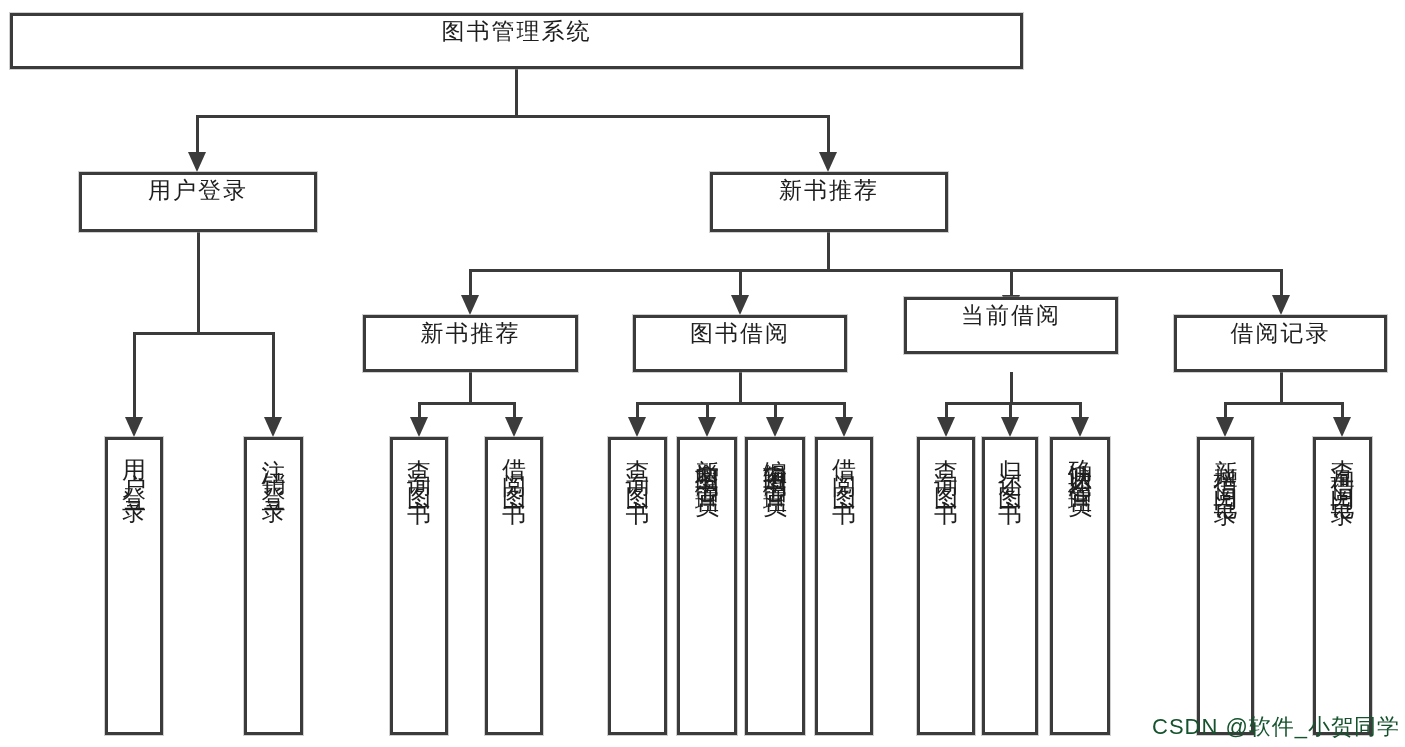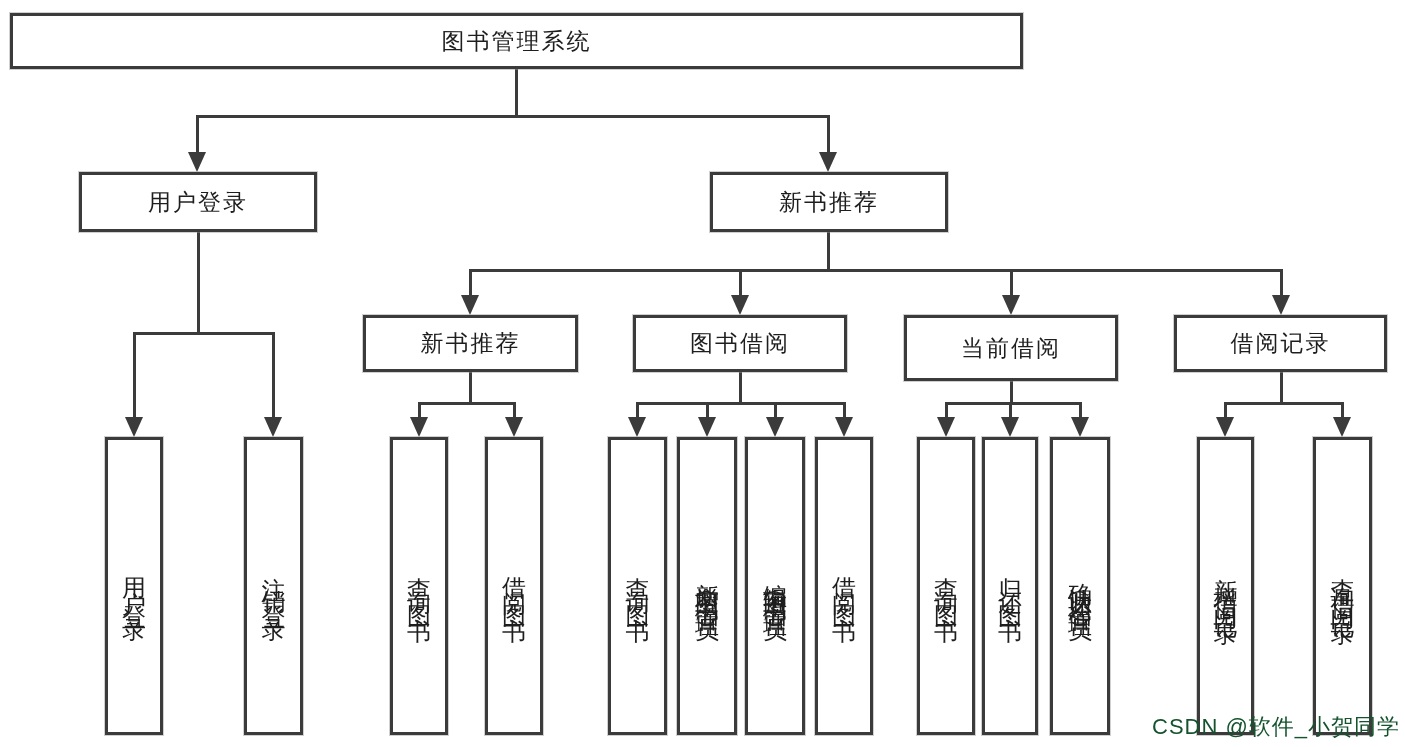--- a/index.html
+++ b/index.html
@@ -16,21 +16,20 @@
     overflow: hidden;
   }
   
   .node {
     position: absolute;
     box-sizing: border-box;
     border: 3px solid #3b3b3b;
     background: #ffffff;
     box-shadow: 0 0 0 1px rgba(150,150,150,0.45);
     display: flex;
-    align-items: center;
     justify-content: center;
     color: #1e1e1e;
     z-index: 2;
   }
   .node.h { font-size: 23px; letter-spacing: 2px; }
   .node.v { font-size: 24px; }
   .node.v .vtext {
     writing-mode: vertical-rl;
     text-orientation: mixed;
     line-height: 1;
@@ -85,21 +84,21 @@
   <div class="node h" style="left:710px; top:172px; width:238px; height:60px;">
     <span>新书推荐</span>
   </div>
 
   <div class="node h" style="left:633px; top:315px; width:214px; height:57px;">
     <span>图书借阅</span>
   </div>
   <div class="node h" style="left:363px; top:315px; width:215px; height:57px;">
     <span>新书推荐</span>
   </div>
-  <div class="node h" style="left:904px; top:315px; width:214px; height:66px;">
+  <div class="node h" style="left:904px; top:297px; width:214px; height:57px;">
     <span>当前借阅</span>
   </div>
   <div class="node h" style="left:1174px; top:315px; width:213px; height:57px;">
     <span>借阅记录</span>
   </div>
 
   <div class="node v" style="left:105px; top:437px; width:58px; height:298px;">
     <span class="vtext ls4">用户登录</span>
   </div>
   <div class="node v" style="left:244px; top:437px; width:59px; height:298px;">

